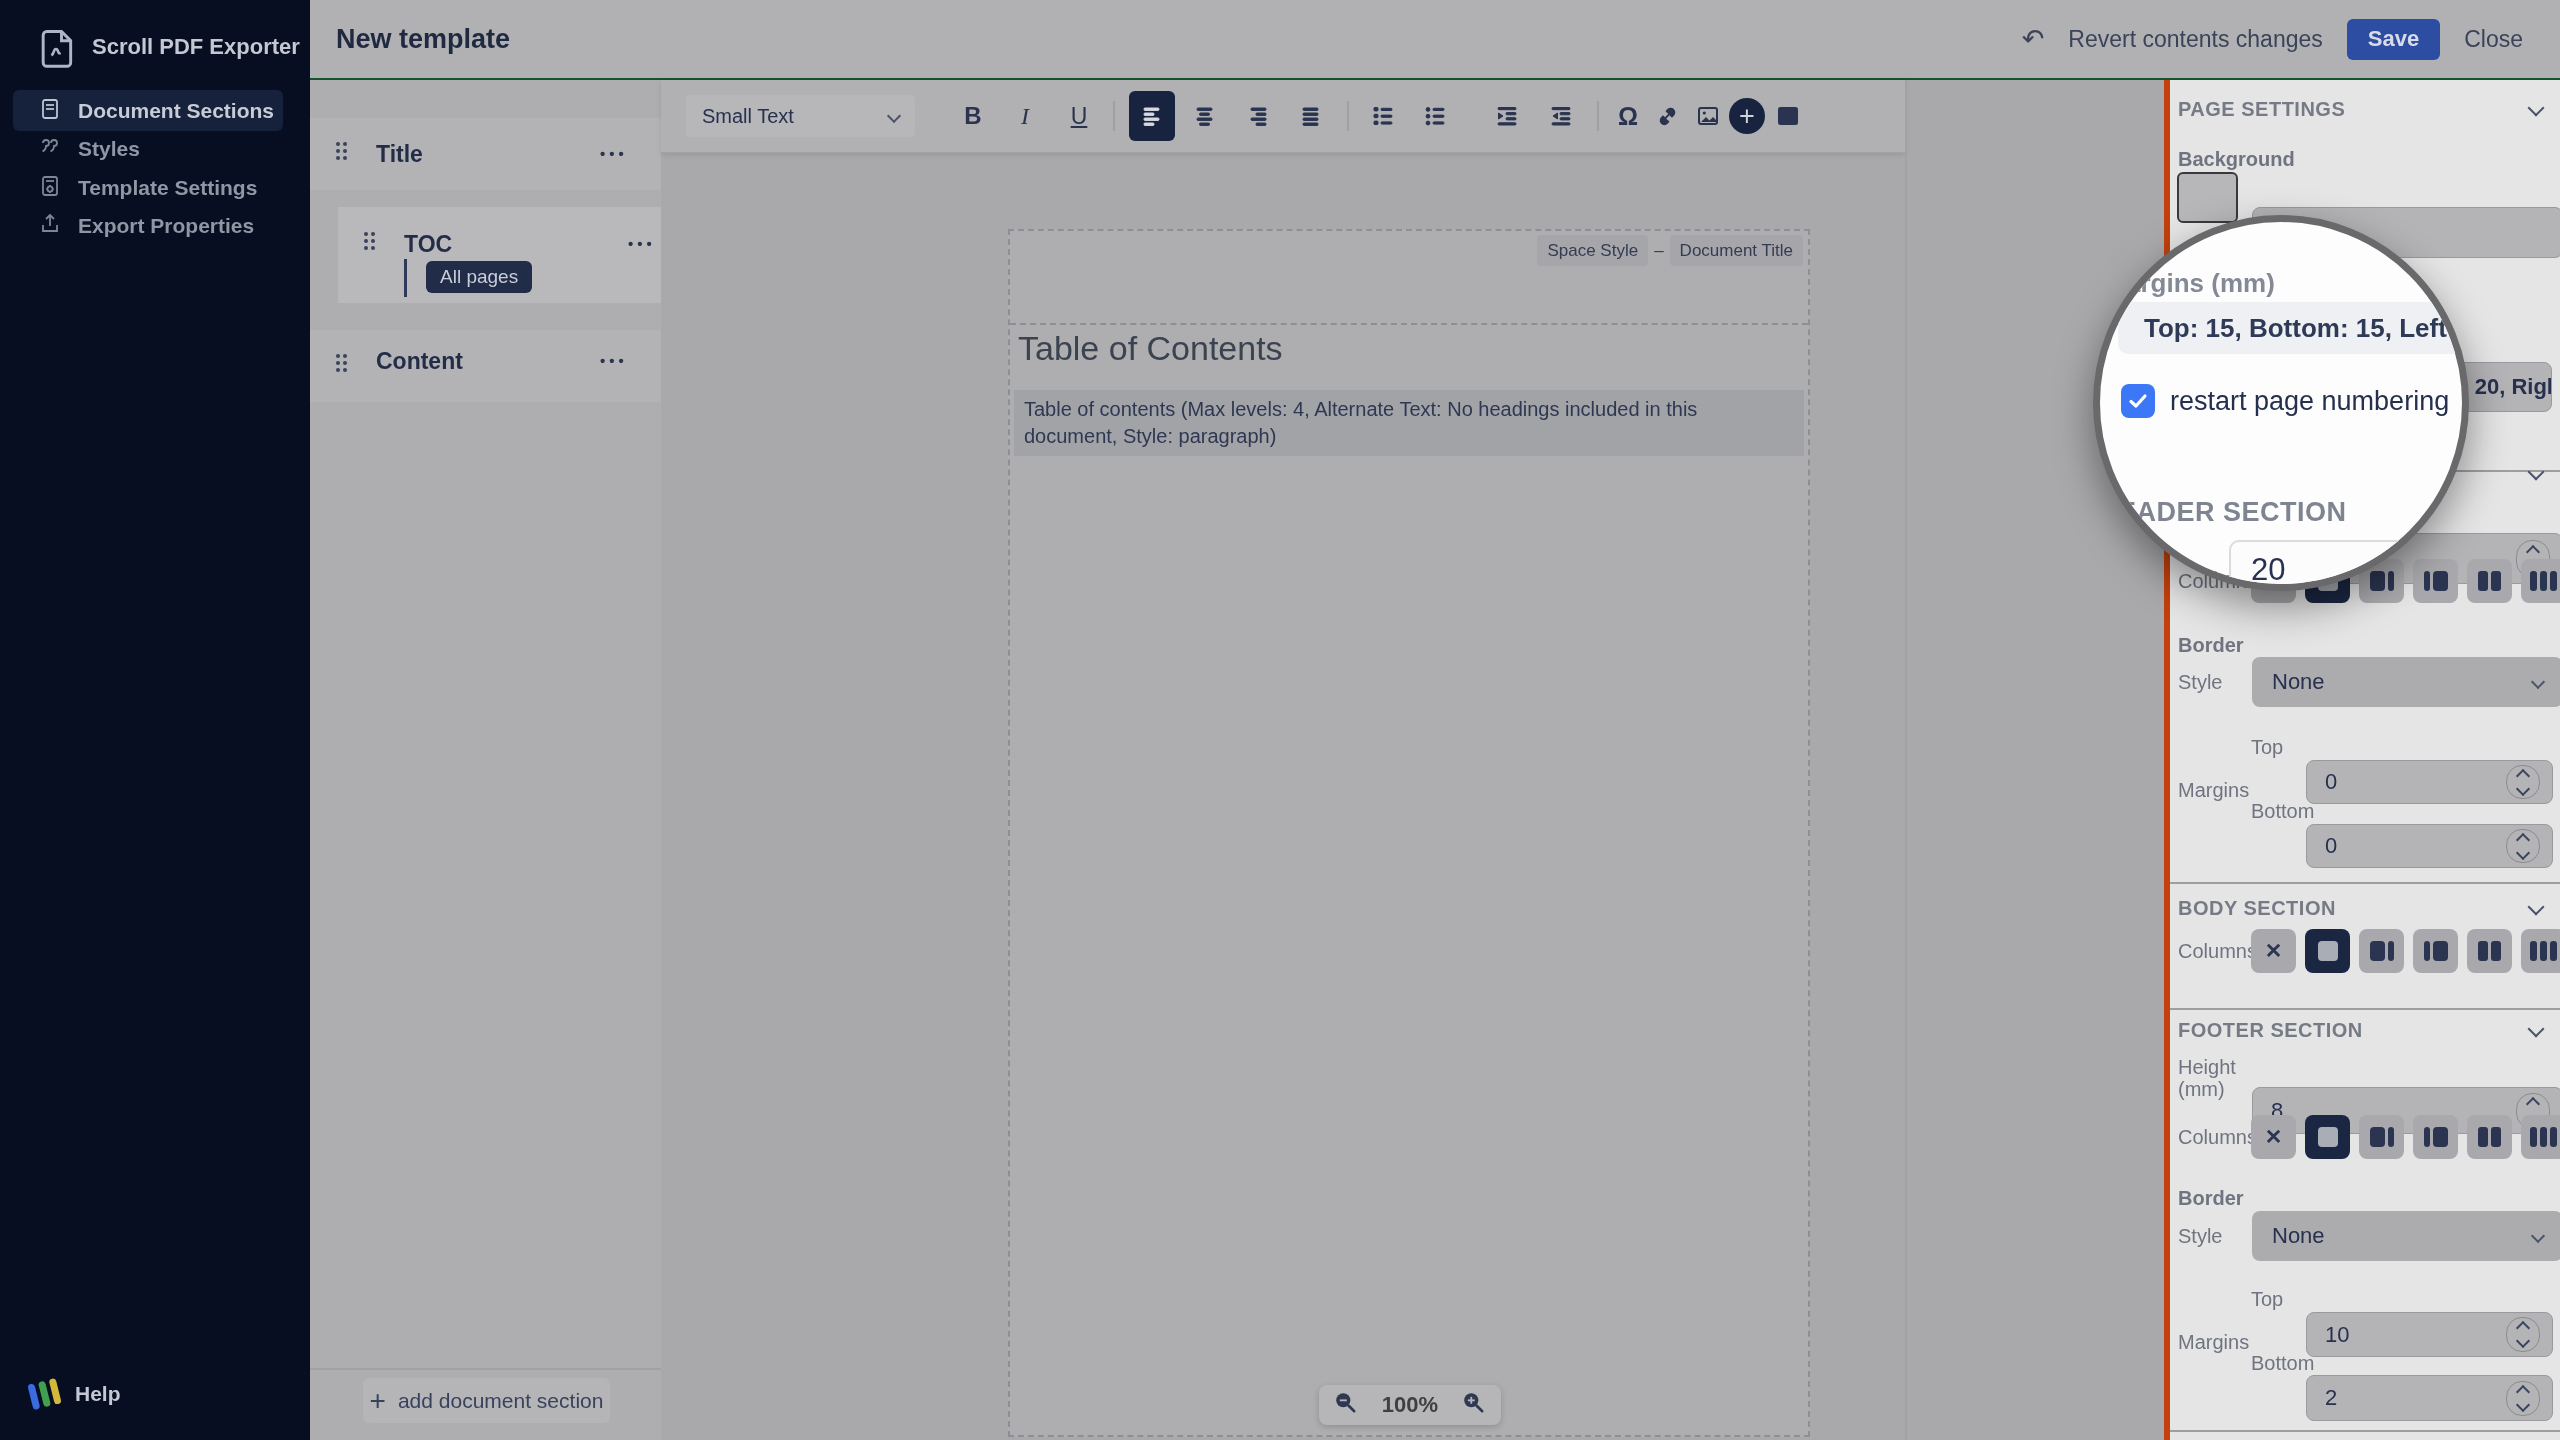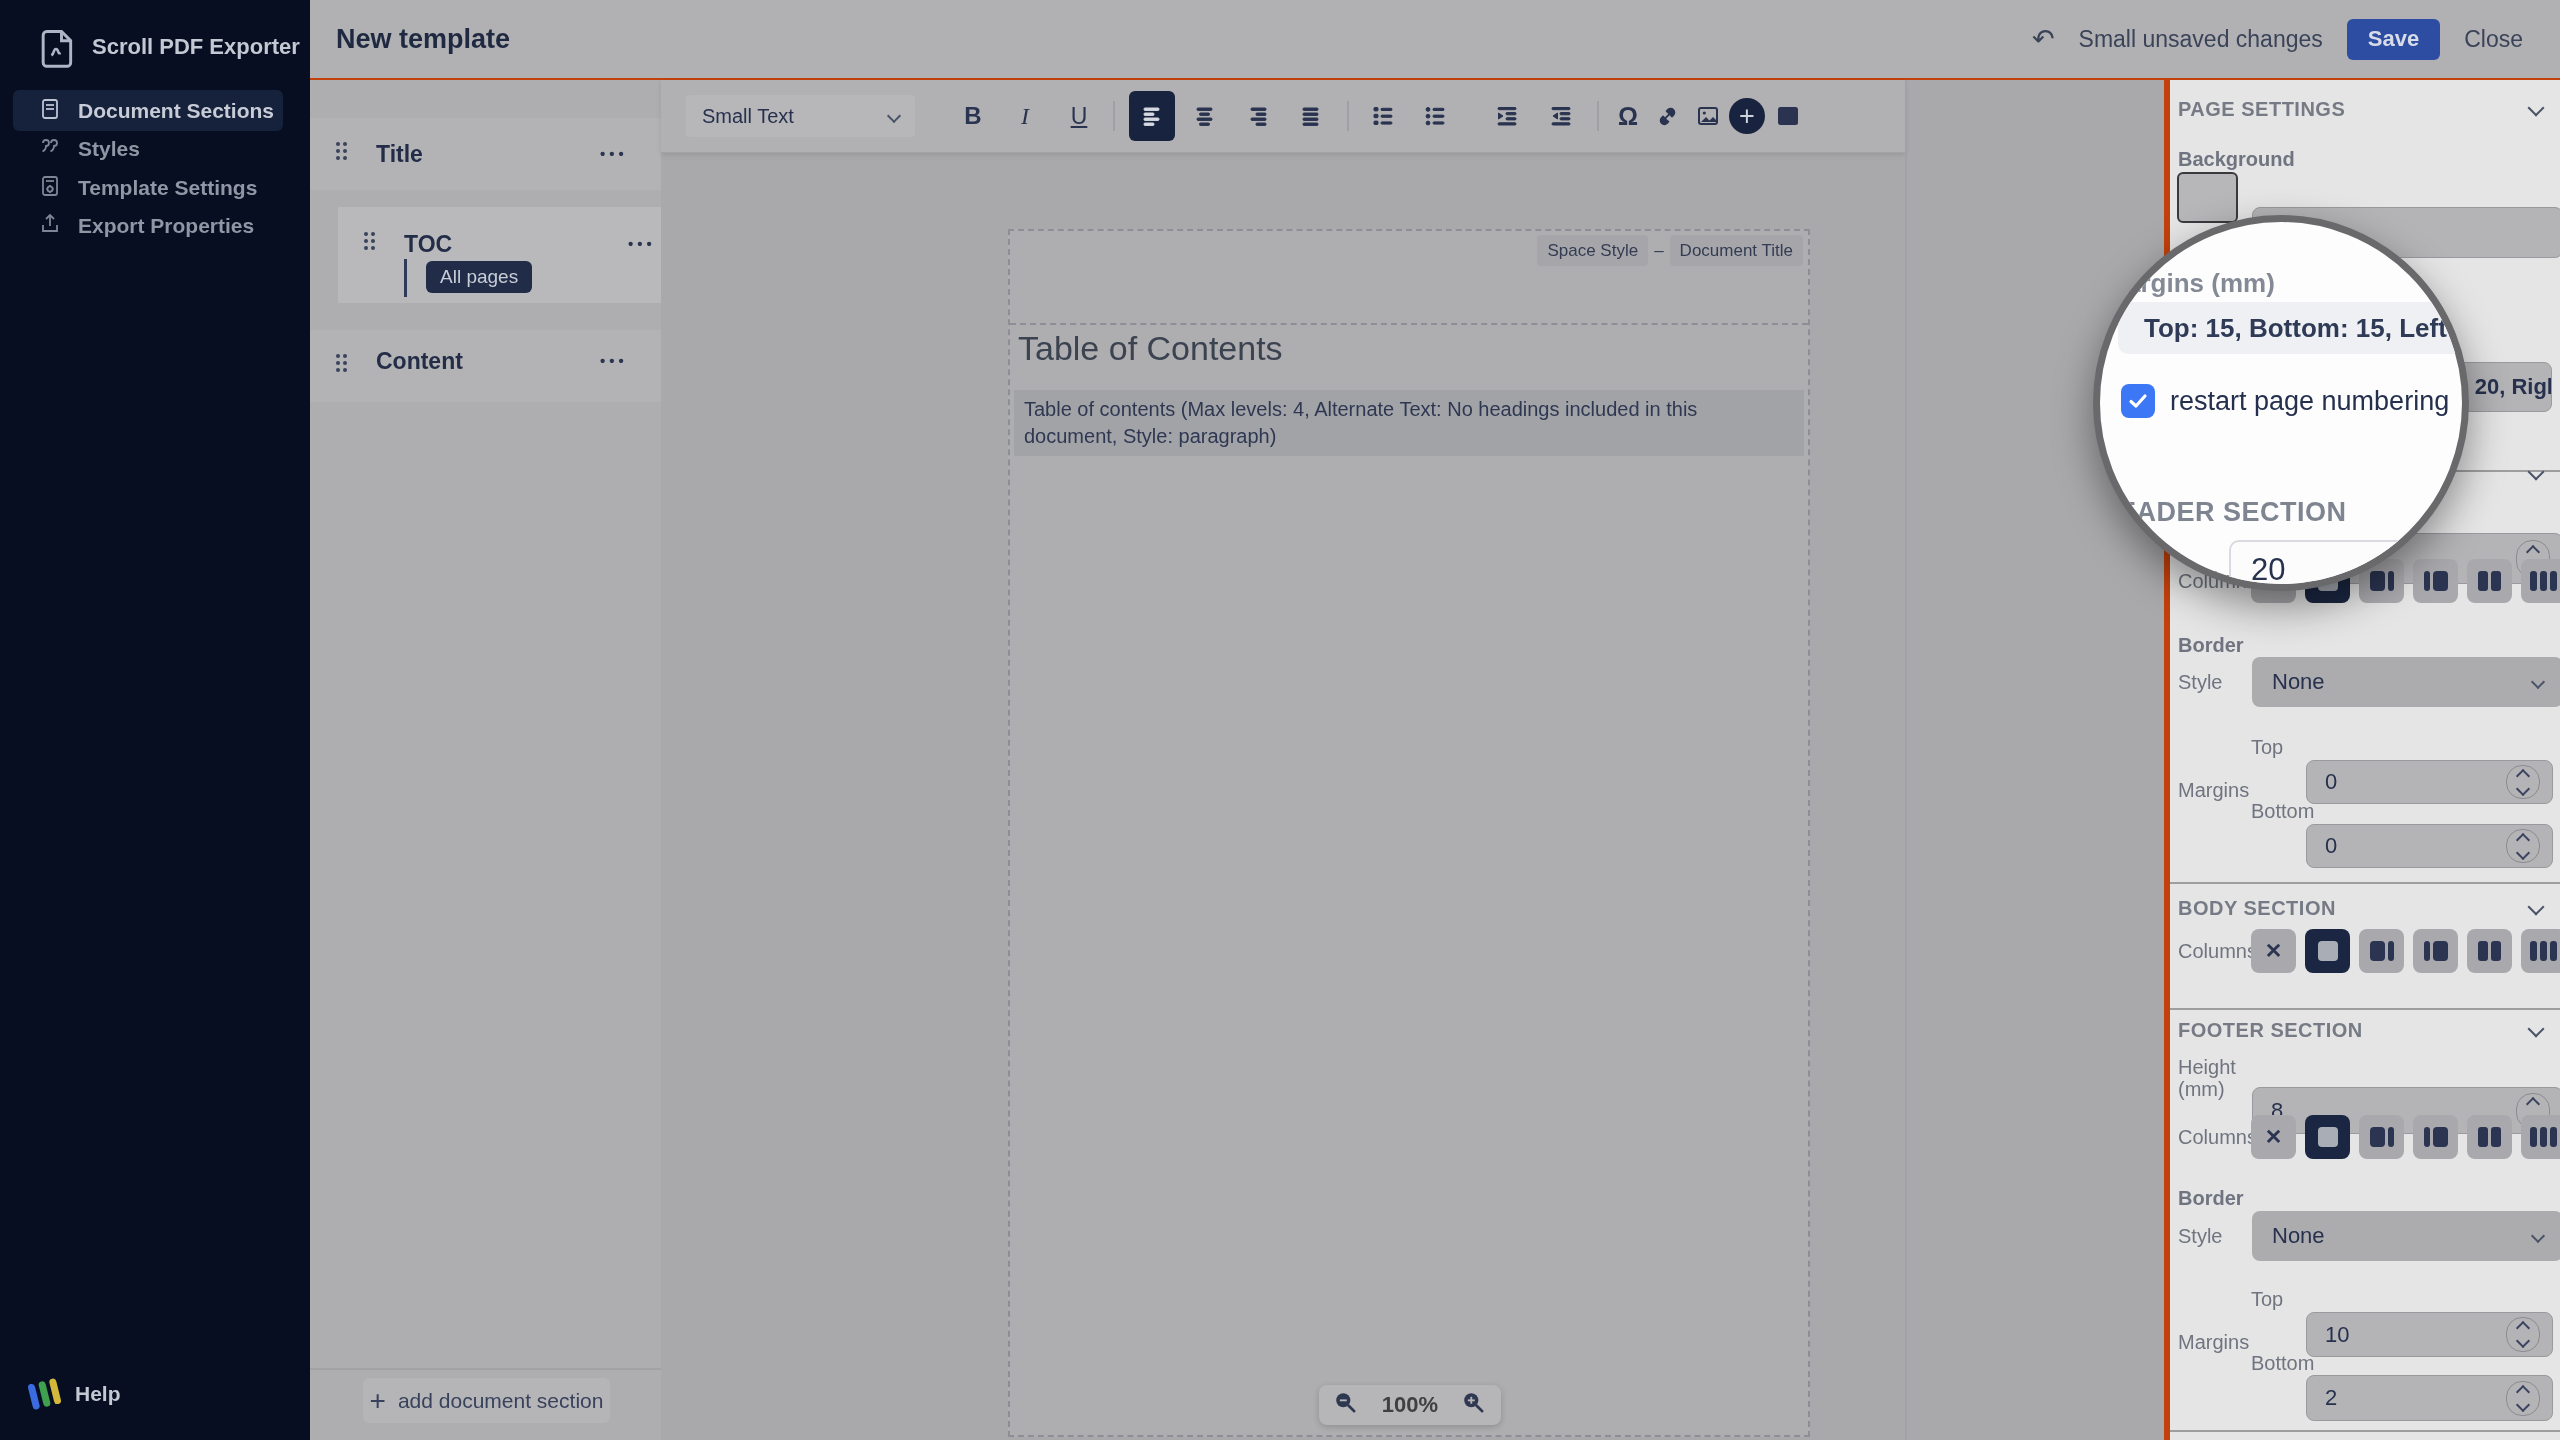--- a/index.html
+++ b/index.html
@@ -8,21 +8,21 @@
   .abs{position:absolute;}
   
   #sidebar{left:0;top:0;width:310px;height:1440px;background:#070e21;}
   .nav-item{left:13px;width:270px;height:41px;border-radius:6px;display:flex;align-items:center;gap:16px;padding-left:25px;box-sizing:border-box;cursor:pointer;}
   .nav-item .lbl{font-size:21px;font-weight:600;color:#8f96a4;}
   .nav-item svg{stroke:#7e8695;}
   .nav-item.sel{background:#16213c;}
   .nav-item.sel .lbl{color:#c7ccd7;}
   .nav-item.sel svg{stroke:#bcc3d2;}
   
-  #topbar{left:310px;top:0;width:2250px;height:80px;background:#b1b1b4;border-bottom:2px solid #c2410c;box-sizing:border-box;}
+  #topbar{left:310px;top:0;width:2250px;height:80px;background:#b1b1b4;border-bottom:2px solid #14532d;box-sizing:border-box;}
   #page-title{left:26px;top:0;height:78px;display:flex;align-items:center;font-size:27px;font-weight:bold;color:#1f2941;}
   #topbar-actions{right:37px;top:0;height:78px;display:flex;align-items:center;gap:24px;}
   #undo-glyph{font-size:27px;color:#3a4358;}
   #revert-label{font-size:23px;font-weight:500;color:#3a4358;cursor:pointer;}
   #save-btn{background:#2d4da3;color:#d8dce8;font-size:22px;font-weight:600;border:none;border-radius:6px;height:41px;padding:0 21px;cursor:pointer;}
   #close-btn{font-size:23px;font-weight:500;color:#3a4358;cursor:pointer;}
   
   #sections{left:310px;top:80px;width:351px;height:1360px;background:#aeaeb1;}
   .sec-row{left:0;width:351px;background:#b3b3b6;}
   .sec-row.sel{background:#b9b9bc;}
@@ -162,21 +162,21 @@
         <i style="background:#d4b83a;"></i>
     </span>
     <span class="lbl">Help</span>
   </div>
 </div>
 
 <div class="abs" id="topbar">
   <div class="abs" id="page-title">New template</div>
   <div class="abs" id="topbar-actions">
     <span id="undo-glyph">↶</span>
-    <span id="revert-label">Small unsaved changes</span>
+    <span id="revert-label">Revert contents changes</span>
     <button id="save-btn">Save</button>
     <span id="close-btn">Close</span>
   </div>
 </div>
 
 <div class="abs" id="sections">
 
   <div class="abs sec-row" style="top:38px;height:72px;">
     <span class="abs drag" style="left:26px;top:24px;">
         <i></i>

